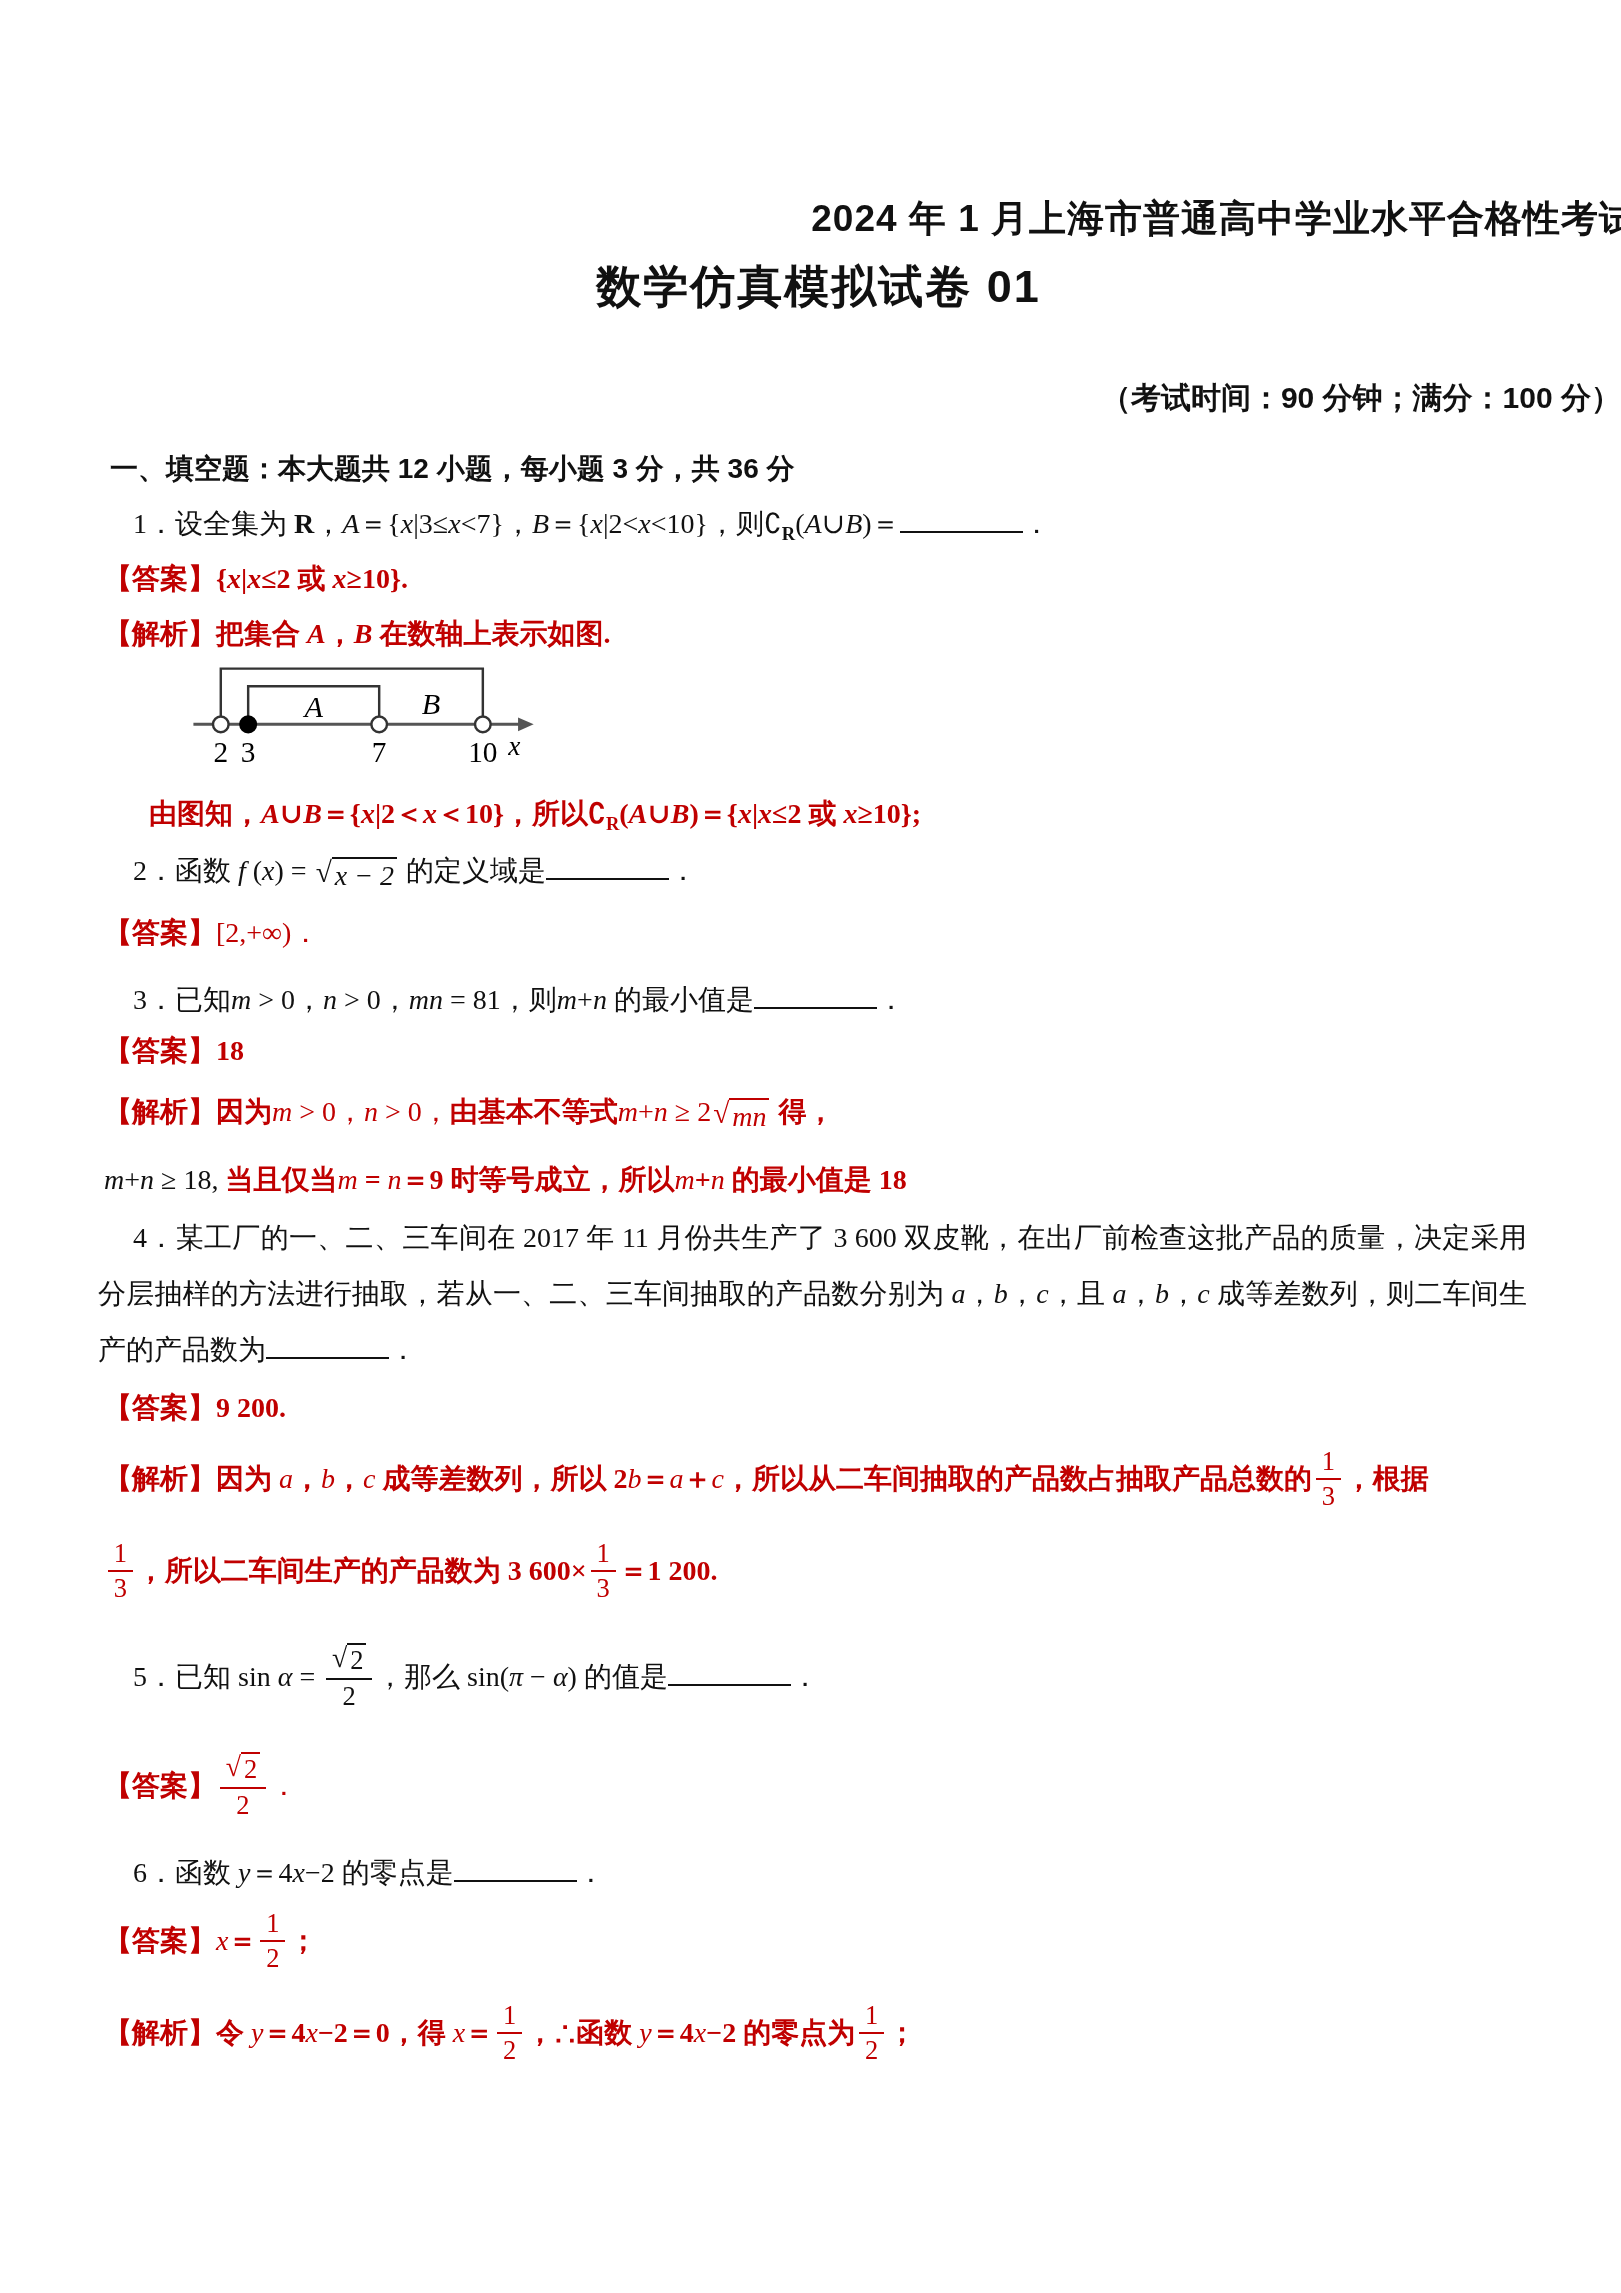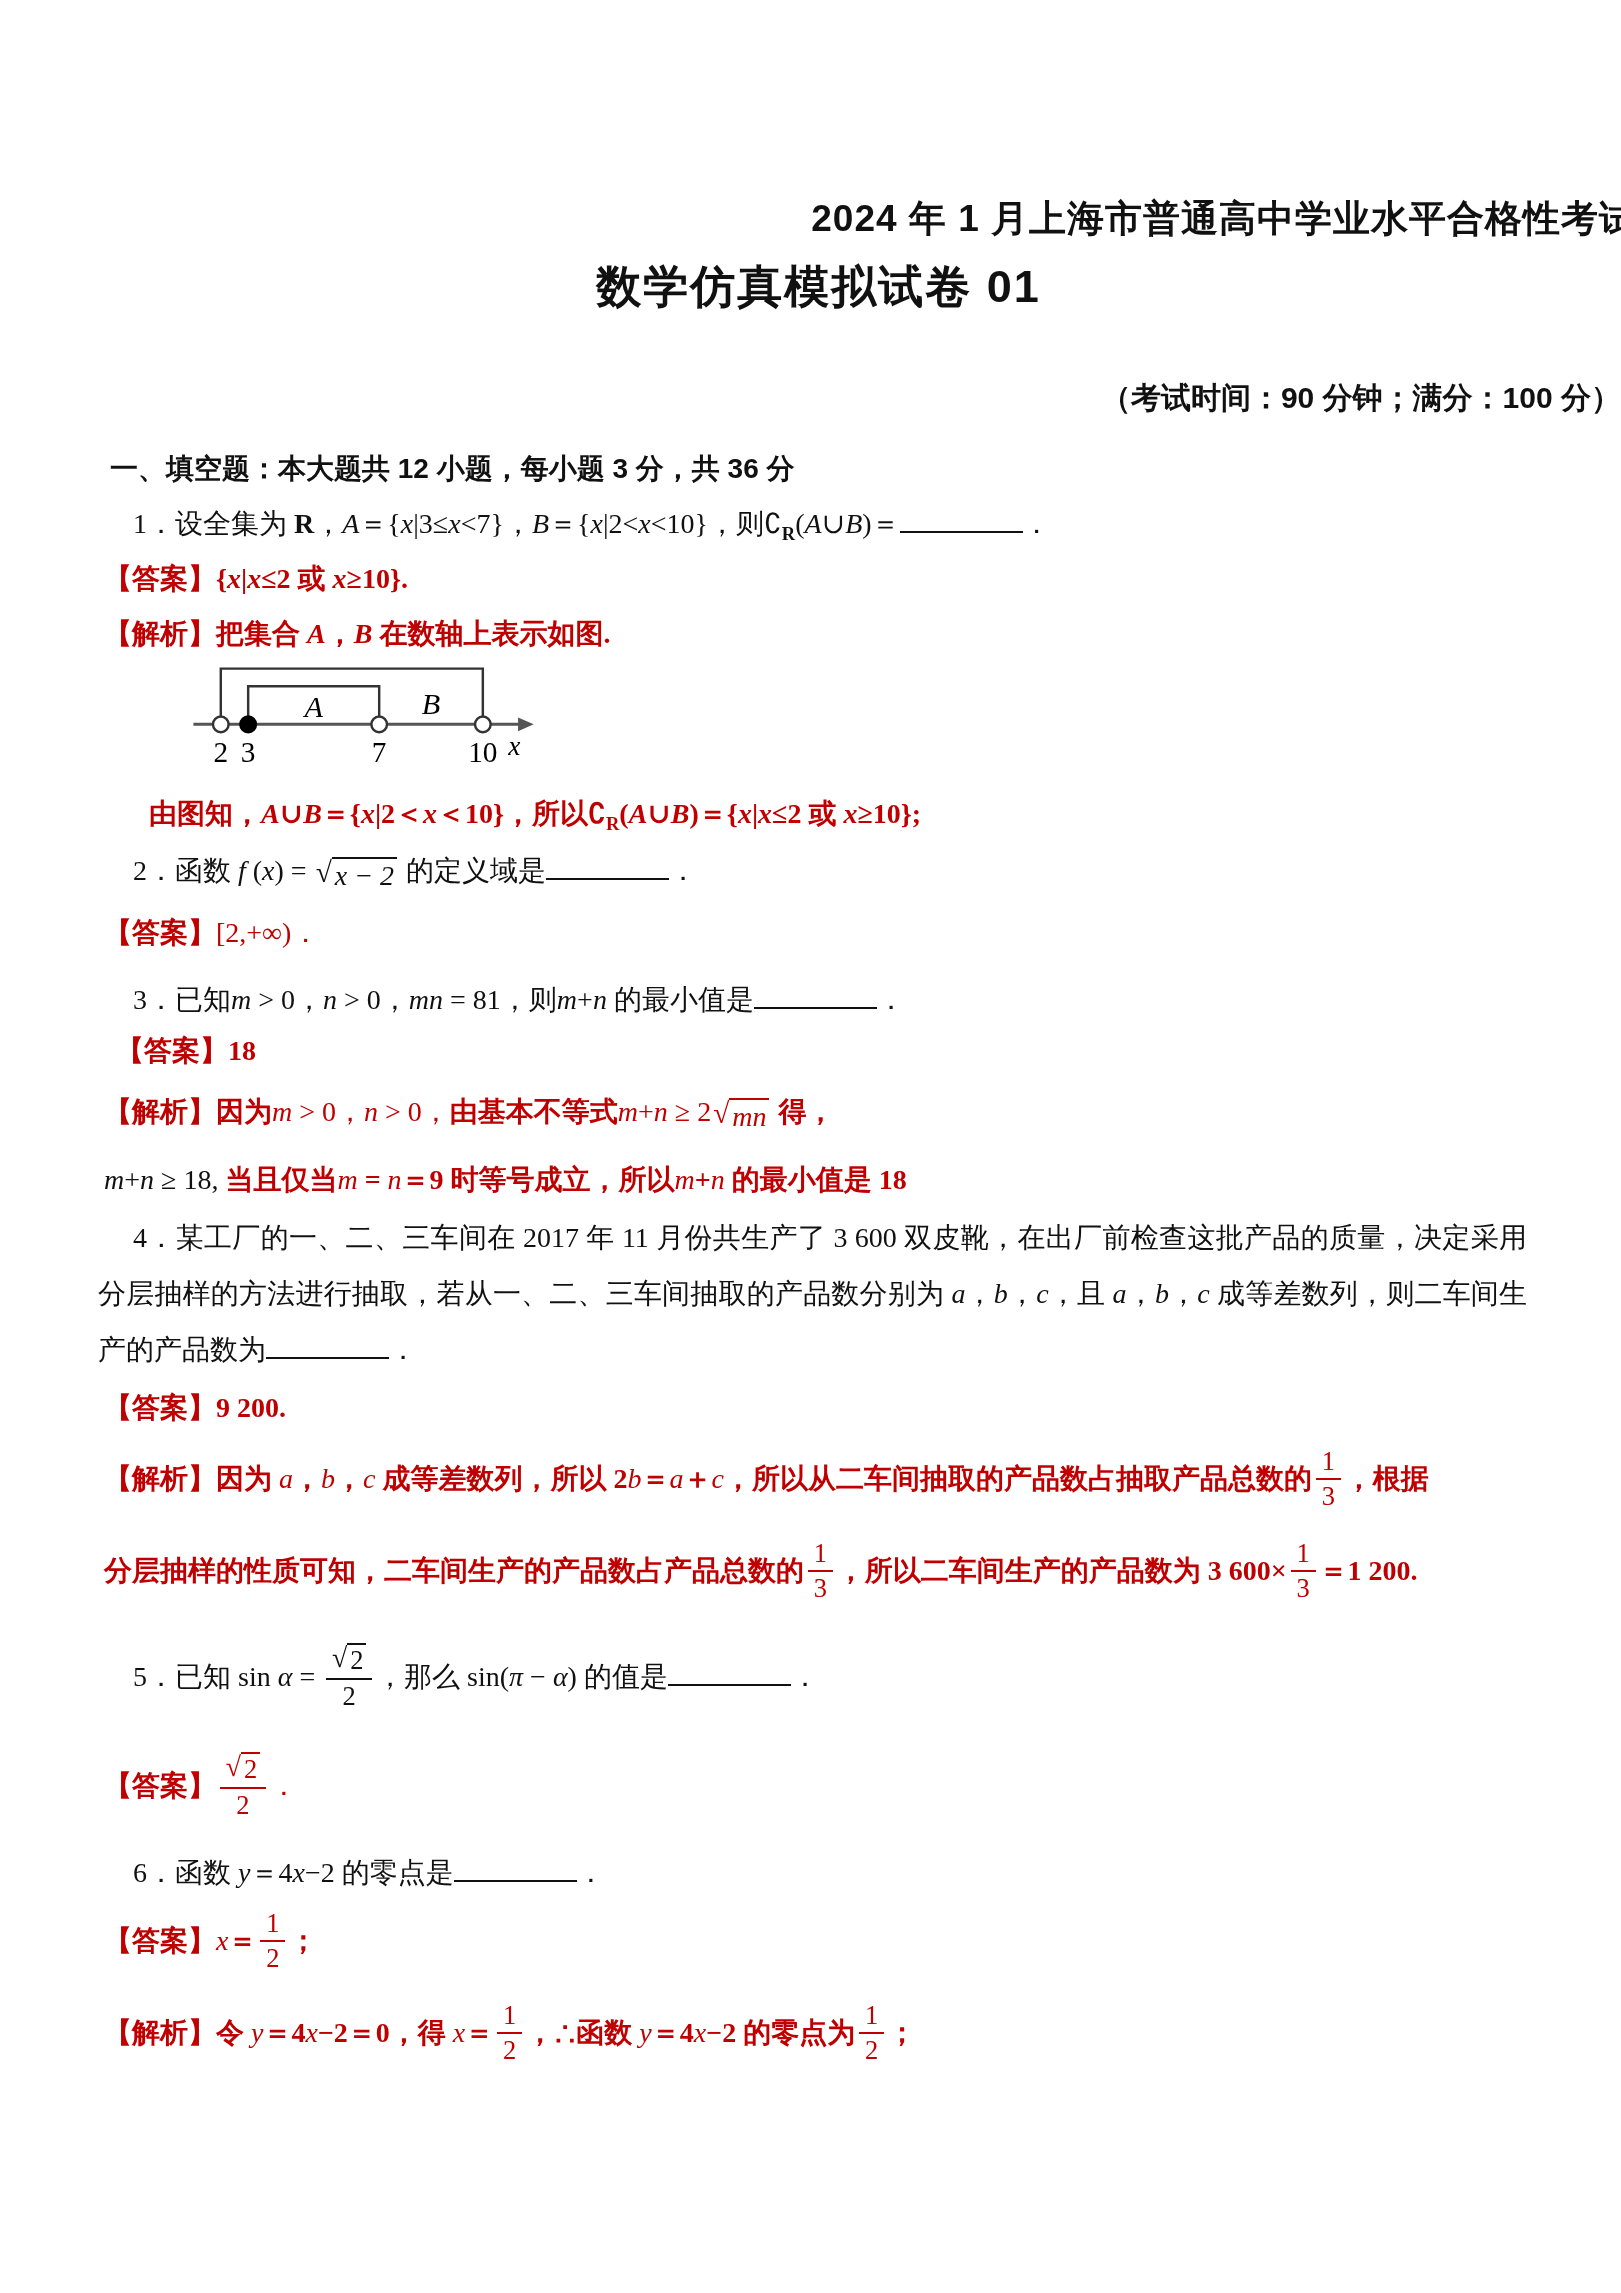--- a/index.html
+++ b/index.html
@@ -65,28 +65,28 @@
     <text x="300" y="114" font-size="30" text-anchor="middle">10</text>
     <text x="326" y="106" font-size="28" font-style="italic">x</text>
   </svg>
 
   <div class="line" style="top:794px;left:149px"><span class="seg red bd">由图知，</span><span class="seg red it bd">A</span><span class="seg red bd">∪</span><span class="seg red it bd">B</span><span class="seg red bd">＝{</span><span class="seg red it bd">x</span><span class="seg red bd">|2＜</span><span class="seg red it bd">x</span><span class="seg red bd">＜10}，所以∁</span><span class="seg red sub">R</span><span class="seg red bd">(</span><span class="seg red it bd">A</span><span class="seg red bd">∪</span><span class="seg red it bd">B</span><span class="seg red bd">)＝{</span><span class="seg red it bd">x</span><span class="seg red bd">|</span><span class="seg red it bd">x</span><span class="seg red bd">≤2 或 </span><span class="seg red it bd">x</span><span class="seg red bd">≥10};</span></div>
 
   <div class="line" style="top:849px;left:133px"><span class="seg">2．函数 </span><span class="seg it">f</span><span class="seg"> (</span><span class="seg it">x</span><span class="seg">) = </span><span class="seg sqrt"><span class="rsign">√</span><span class="rtop it">x − 2</span></span><span class="seg"> 的定义域是</span><span class="seg blank"></span><span class="seg">．</span></div>
   <div class="line" style="top:913px;left:104px"><span class="seg red bd">【答案】</span><span class="seg red">[2,+∞)．</span></div>
 
   <div class="line" style="top:978px;left:133px"><span class="seg">3．已知</span><span class="seg it">m</span><span class="seg"> &gt; 0，</span><span class="seg it">n</span><span class="seg"> &gt; 0，</span><span class="seg it">mn</span><span class="seg"> = 81，则</span><span class="seg it">m</span><span class="seg">+</span><span class="seg it">n</span><span class="seg"> 的最小值是</span><span class="seg blank"></span><span class="seg">．</span></div>
-  <div class="line" style="top:1031px;left:116px"><span class="seg red bd">【答案】</span><span class="seg red bd">18</span></div>
+  <div class="line" style="top:1031px;left:104px"><span class="seg red bd">【答案】</span><span class="seg red bd">18</span></div>
   <div class="line" style="top:1092px;left:104px"><span class="seg red bd">【解析】</span><span class="seg red bd">因为</span><span class="seg red it">m</span><span class="seg red"> &gt; 0，</span><span class="seg red it">n</span><span class="seg red"> &gt; 0，</span><span class="seg red bd">由基本不等式</span><span class="seg red it">m</span><span class="seg red">+</span><span class="seg red it">n</span><span class="seg red"> ≥ 2</span><span class="seg red sqrt"><span class="rsign">√</span><span class="rtop it">mn</span></span><span class="seg red bd"> 得，</span></div>
   <div class="line" style="top:1160px;left:104px"><span class="seg it">m</span><span class="seg">+</span><span class="seg it">n</span><span class="seg"> ≥ 18, </span><span class="seg red bd">当且仅当</span><span class="seg red it">m</span><span class="seg red bd"> = </span><span class="seg red it">n</span><span class="seg red bd">＝9 时等号成立，所以</span><span class="seg red it">m</span><span class="seg red bd">+</span><span class="seg red it">n</span><span class="seg red bd"> 的最小值是 18</span></div>
 
   <div class="line para" style="top:1210px;left:98px"><span class="seg">4．某工厂的一、二、三车间在 2017 年 11 月份共生产了 3 600 双皮靴，在出厂前检查这批产品的质量，决定采用分层抽样的方法进行抽取，若从一、二、三车间抽取的产品数分别为 </span><span class="seg it">a</span><span class="seg">，</span><span class="seg it">b</span><span class="seg">，</span><span class="seg it">c</span><span class="seg">，且 </span><span class="seg it">a</span><span class="seg">，</span><span class="seg it">b</span><span class="seg">，</span><span class="seg it">c</span><span class="seg"> 成等差数列，则二车间生产的产品数为</span><span class="seg blank"></span><span class="seg">．</span></div>
   <div class="line" style="top:1388px;left:104px"><span class="seg red bd">【答案】</span><span class="seg red bd">9 200.</span></div>
   <div class="line" style="top:1449px;left:104px"><span class="seg red bd">【解析】</span><span class="seg red bd">因为 </span><span class="seg red it">a</span><span class="seg red bd">，</span><span class="seg red it">b</span><span class="seg red bd">，</span><span class="seg red it">c</span><span class="seg red bd"> 成等差数列，所以 2</span><span class="seg red it">b</span><span class="seg red bd">＝</span><span class="seg red it">a</span><span class="seg red bd">＋</span><span class="seg red it">c</span><span class="seg red bd">，所以从二车间抽取的产品数占抽取产品总数的</span><span class="seg red frac"><span class="fn">1</span><span class="fd">3</span></span><span class="seg red bd">，根据</span></div>
-  <div class="line" style="top:1541px;left:104px"><span class="seg red bd">分层抽样的性质可知，二车间生产的产品数占产品总数的</span><span class="seg red frac"><span class="fn">1</span><span class="fd">3</span></span><span class="seg red bd">，所以二车间生产的产品数为 3 600×</span><span class="seg red frac"><span class="fn">1</span><span class="fd">3</span></span><span class="seg red bd">＝1 200.</span></div>
+  <div class="line" style="top:1541px;left:104px"><span class="seg red frac"><span class="fn">1</span><span class="fd">3</span></span><span class="seg red bd">，所以二车间生产的产品数为 3 600×</span><span class="seg red frac"><span class="fn">1</span><span class="fd">3</span></span><span class="seg red bd">＝1 200.</span></div>
 
   <div class="line" style="top:1645px;left:133px"><span class="seg">5．已知 sin </span><span class="seg it">α</span><span class="seg"> = </span><span class="seg frac"><span class="fn"><span class="rsign">√</span><span class="rtop">2</span></span><span class="fd">2</span></span><span class="seg">，那么 sin(</span><span class="seg it">π</span><span class="seg"> − </span><span class="seg it">α</span><span class="seg">) 的值是</span><span class="seg blank"></span><span class="seg">．</span></div>
   <div class="line" style="top:1754px;left:104px"><span class="seg red bd">【答案】</span><span class="seg red frac"><span class="fn"><span class="rsign">√</span><span class="rtop">2</span></span><span class="fd">2</span></span><span class="seg red">．</span></div>
 
   <div class="line" style="top:1851px;left:133px"><span class="seg">6．函数 </span><span class="seg it">y</span><span class="seg">＝4</span><span class="seg it">x</span><span class="seg">−2 的零点是</span><span class="seg blank"></span><span class="seg">．</span></div>
   <div class="line" style="top:1911px;left:104px"><span class="seg red bd">【答案】</span><span class="seg red it">x</span><span class="seg red bd">＝</span><span class="seg red frac"><span class="fn">1</span><span class="fd">2</span></span><span class="seg red bd">；</span></div>
   <div class="line" style="top:2003px;left:104px"><span class="seg red bd">【解析】</span><span class="seg red bd">令 </span><span class="seg red it">y</span><span class="seg red bd">＝4</span><span class="seg red it">x</span><span class="seg red bd">−2＝0，得 </span><span class="seg red it">x</span><span class="seg red bd">＝</span><span class="seg red frac"><span class="fn">1</span><span class="fd">2</span></span><span class="seg red bd">，∴函数 </span><span class="seg red it">y</span><span class="seg red bd">＝4</span><span class="seg red it">x</span><span class="seg red bd">−2 的零点为</span><span class="seg red frac"><span class="fn">1</span><span class="fd">2</span></span><span class="seg red bd">；</span></div>
 
 </main>
 

